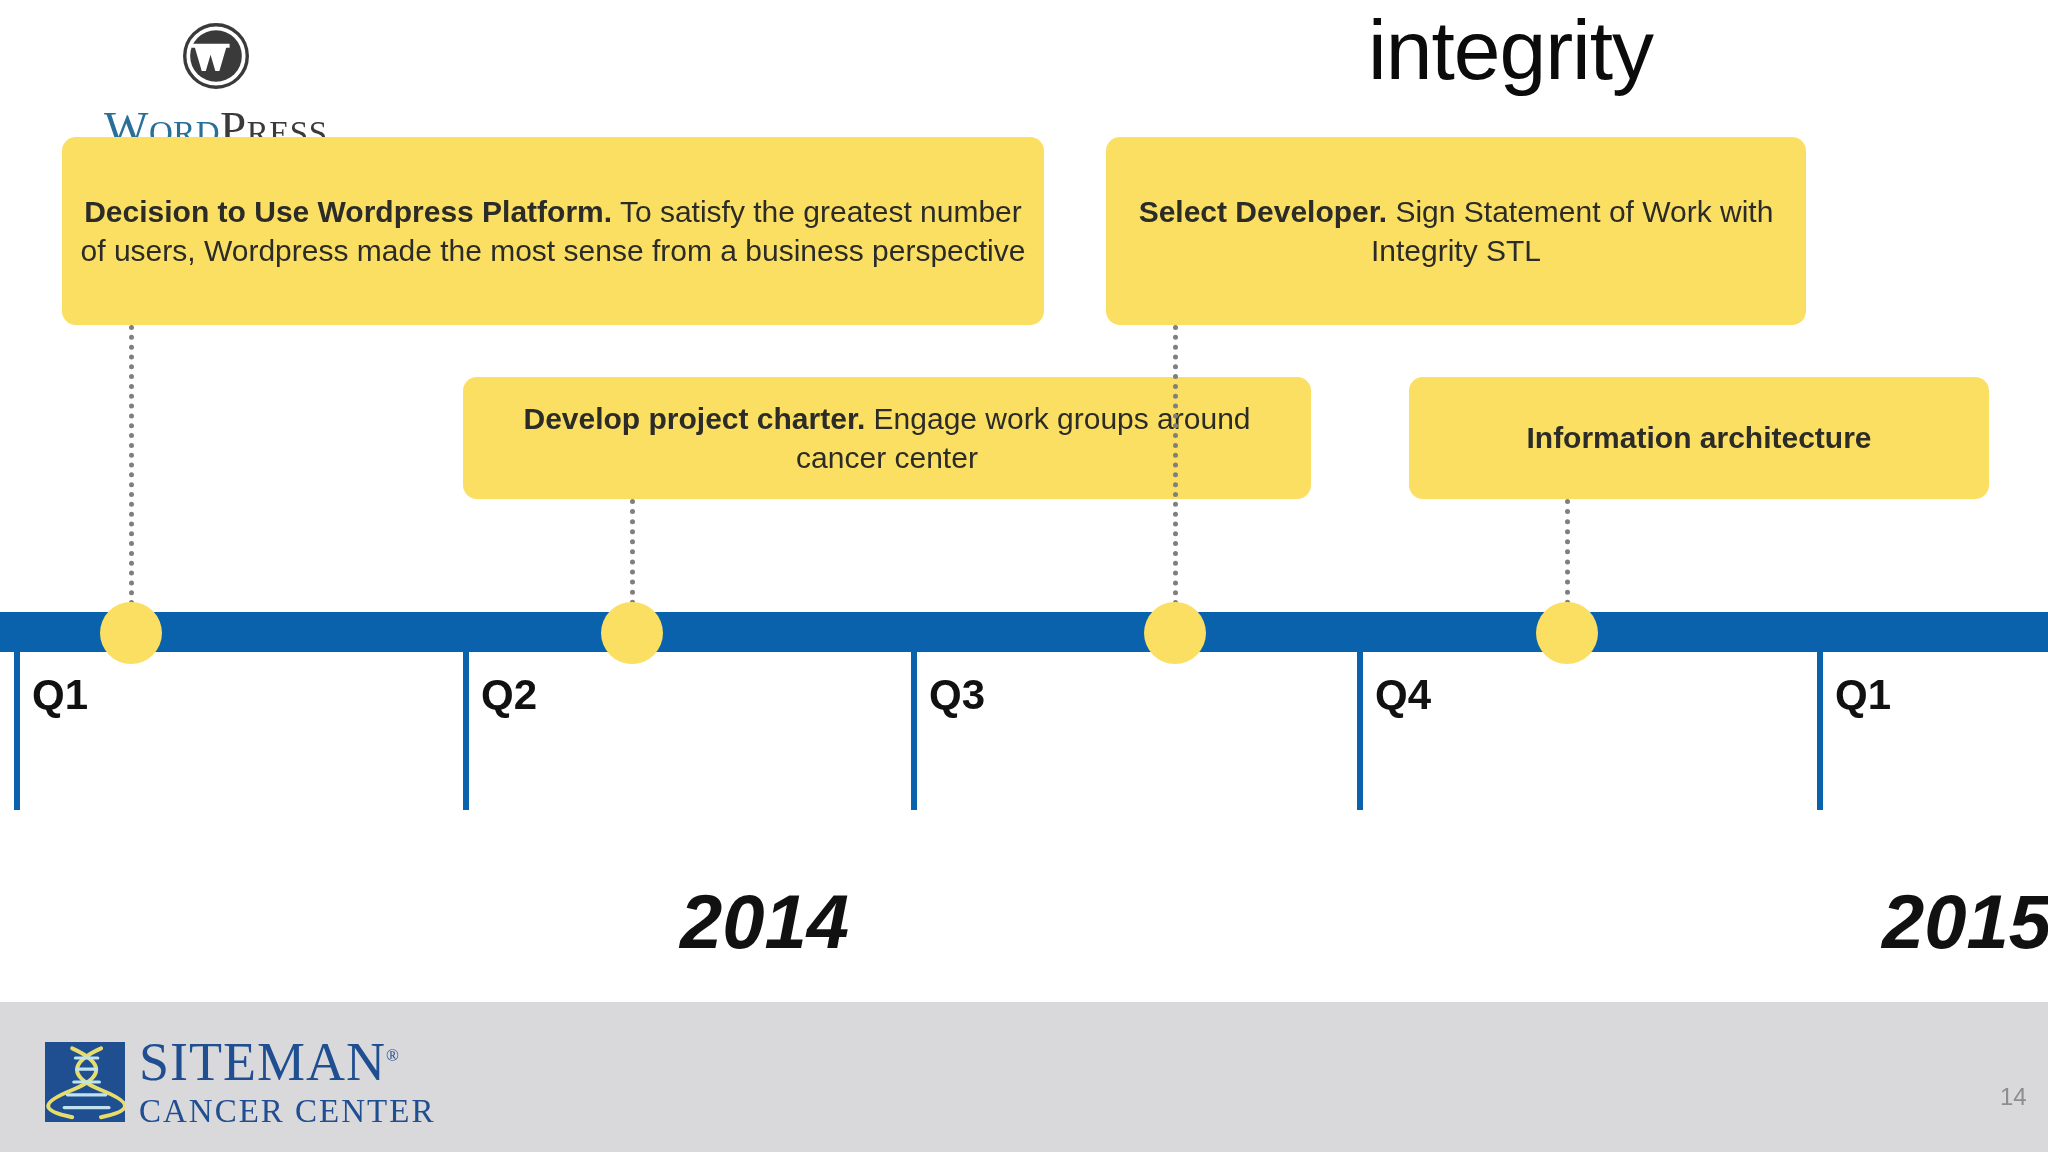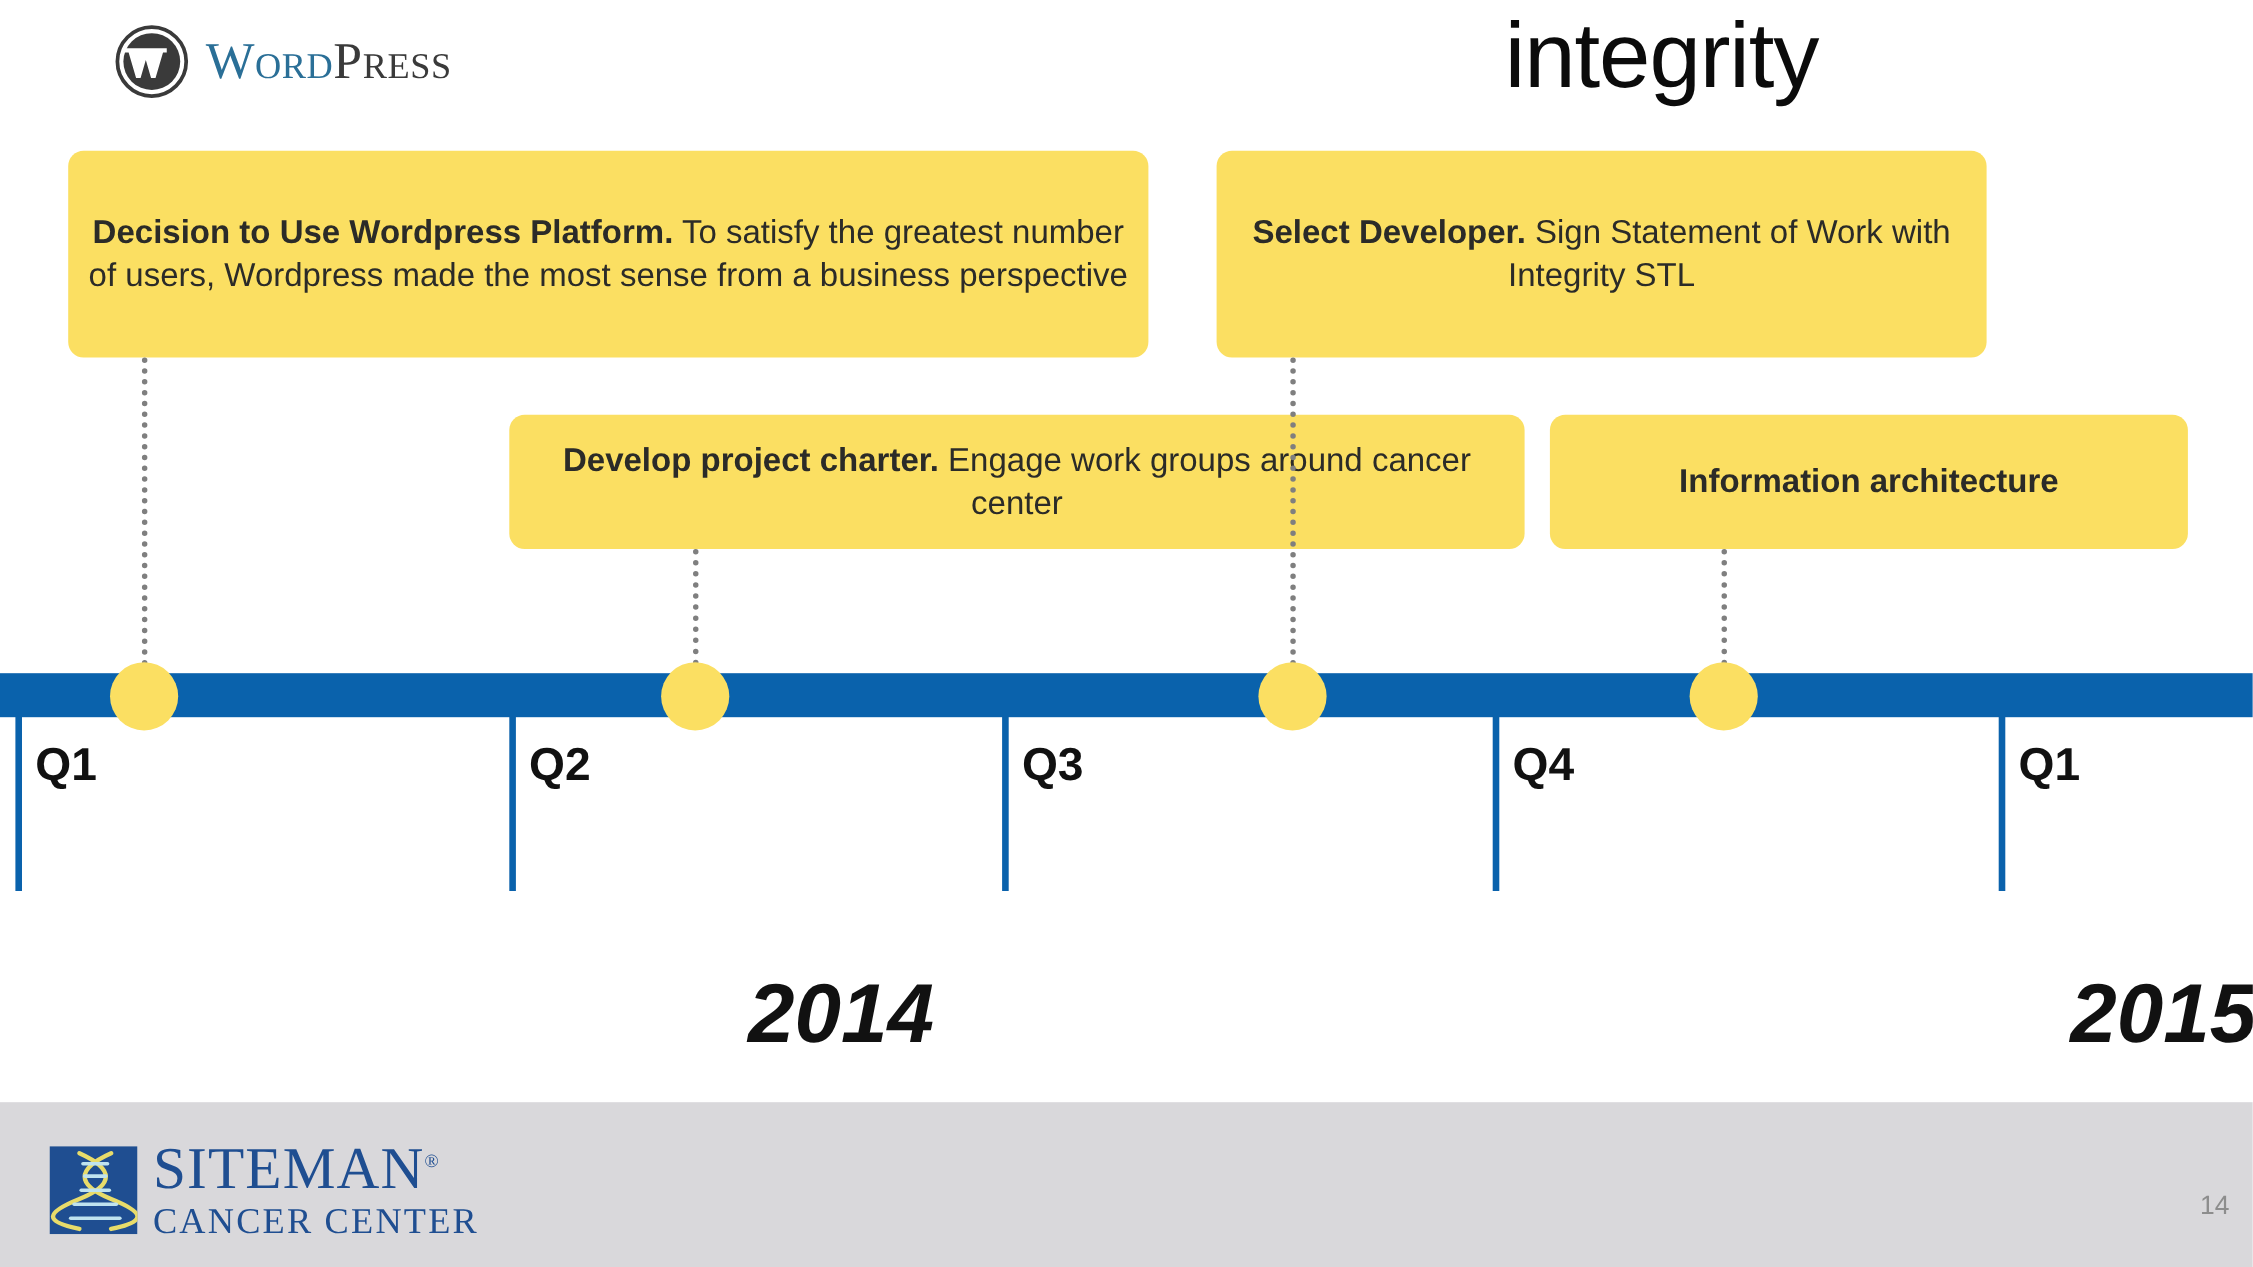--- a/index.html
+++ b/index.html
@@ -23,20 +23,21 @@
   }
 
   
   .wp-logo {
     position: absolute;
     left: 104px;
     top: 22px;
     display: flex;
     align-items: center;
     gap: 15px;
+    flex-direction: column;
   }
   .wp-mark {
     width: 68px;
     height: 68px;
     flex: 0 0 auto;
   }
   .wp-word {
     font-family: "Liberation Serif", serif;
     font-size: 47px;
     line-height: 1;
@@ -71,21 +72,21 @@
     text-align: center;
     color: #2B2B28;
     font-size: 30px;
     line-height: 1.31;
     padding: 10px 18px;
   }
   .callout .lead { font-weight: bold; }
 
   #callout-1 { left: 62px;   top: 137px; width: 982px; height: 188px; }
   #callout-2 { left: 1106px; top: 137px; width: 700px; height: 188px; }
-  #callout-3 { left: 463px;  top: 377px; width: 923px; height: 122px; }
+  #callout-3 { left: 463px;  top: 377px; width: 848px; height: 122px; }
   #callout-4 { left: 1409px; top: 377px; width: 580px; height: 122px; font-weight: bold; }
 
   
   .connector {
     position: absolute;
     width: 5px;
     border-left: 5px dotted #7F7F7F;
     transform: translateX(-2px);
   }
 

